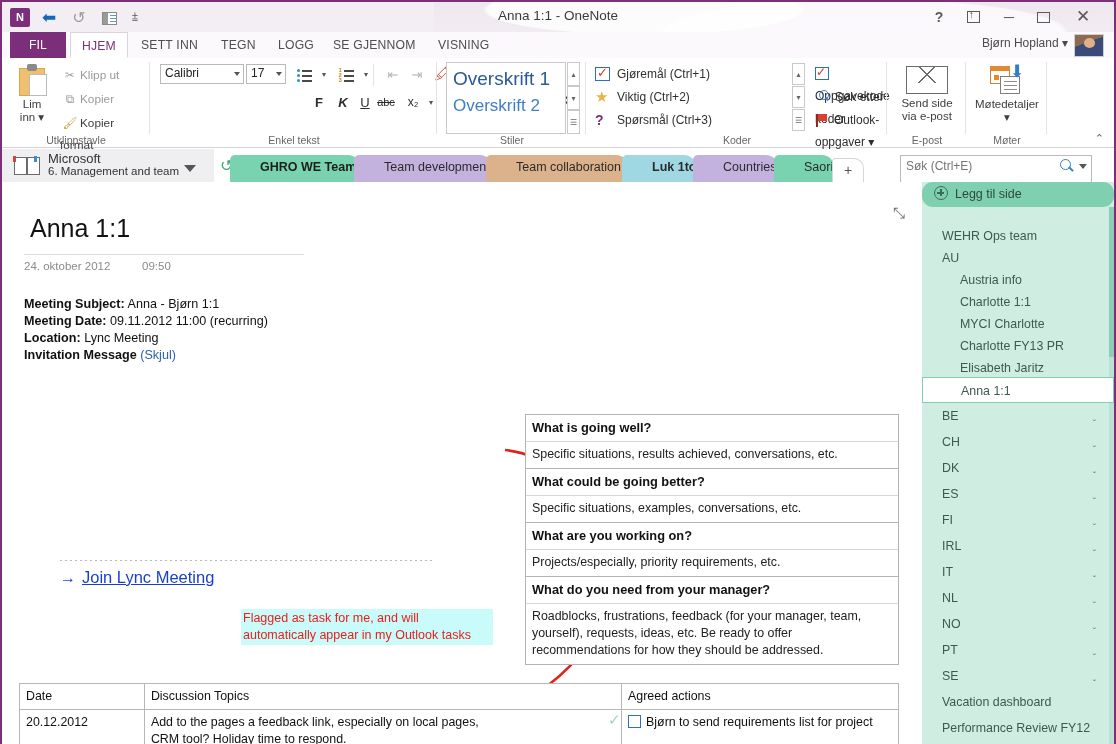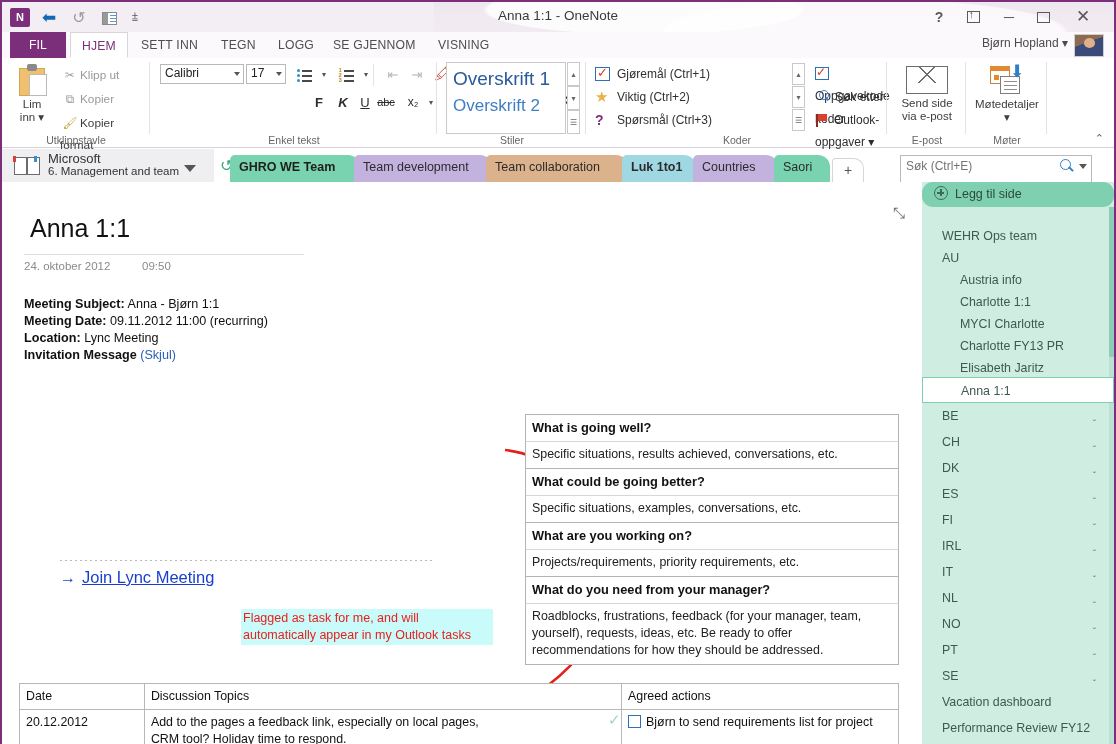--- a/index.html
+++ b/index.html
@@ -180,21 +180,21 @@
   .nbico{position:absolute;left:12px;top:8px;width:26px;height:18px;background:#fff;border:1.5px solid #6b6b6b;}
   .nbico:before{content:"";position:absolute;left:11px;top:-1px;width:1.5px;height:18px;background:#6b6b6b;}
   .nbico:after{content:"";position:absolute;left:-2px;top:-2px;width:3px;height:6px;background:#d0453a;box-shadow:21px 0 0 #3b8fd0;}
   .nb-l1{position:absolute;left:46px;top:2px;font-size:13px;color:#333;}
   .nb-l2{position:absolute;left:46px;top:16px;font-size:11.5px;color:#333;}
   .nb-caret{position:absolute;left:182px;top:16px;border-left:6px solid transparent;border-right:6px solid transparent;border-top:7px solid #555;}
   .sync{position:absolute;left:218px;top:7px;font-size:16px;color:#3aa87a;cursor:default;}
 
   .sectab {
     position:absolute; top:6px; height:27px; line-height:25px;
-    font-size:12.5px; color:#2b2b2b; padding:0 9px;
+    font-size:12.5px; color:#2b2b2b; padding:0 30px;
     border-radius:5px 12px 0 0; cursor:default; white-space:nowrap;
   }
   .sectab.sel { color:#1e1e1e; font-weight:bold; border-radius:5px 12px 0 0; }
   .addsec{position:absolute;top:9px;height:24px;line-height:22px;width:32px;text-align:center;
     background:#fff;border:1px solid #d6d6d6;border-bottom:none;border-radius:4px 10px 0 0;font-size:14px;color:#555;cursor:default;}
 
   .searchbox{position:absolute;right:22px;top:6px;width:192px;height:38px;border:1px solid #b9b9b9;background:#fff;}
   .searchbox input{border:0;outline:0;width:150px;height:20px;font-size:12px;color:#333;padding-left:5px;
     font-family:"Liberation Sans",sans-serif;background:transparent;}
   .sicon{position:absolute;right:16px;top:2px;width:16px;height:16px;}
@@ -518,21 +518,21 @@
       <div class="qrow">
         <div class="qq">What could be going better?</div>
       </div>
       <div class="qrow sep">
         <div class="qa">Specific situations, examples, conversations, etc.</div>
       </div>
       <div class="qrow">
         <div class="qq">What are you working on?</div>
       </div>
       <div class="qrow sep">
-        <div class="qa">Projects/requirements, priority requirements, etc.</div>
+        <div class="qa">Projects/especially, priority requirements, etc.</div>
       </div>
       <div class="qrow">
         <div class="qq">What do you need from your manager?</div>
       </div>
       <div class="qrow sep">
         <div class="qa">Roadblocks, frustrations, feedback (for your manager, team, yourself), requests, ideas, etc. Be ready to offer recommendations for how they should be addressed.</div>
       </div>
     </div>
 
     <table class="mtable">

